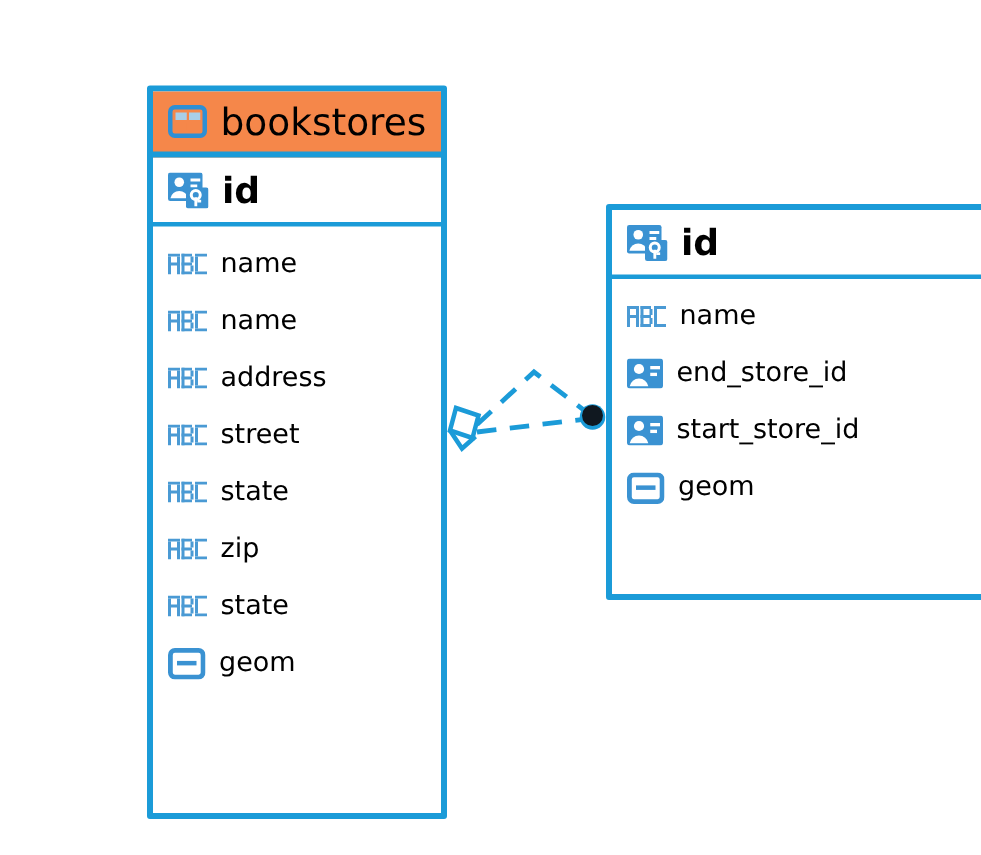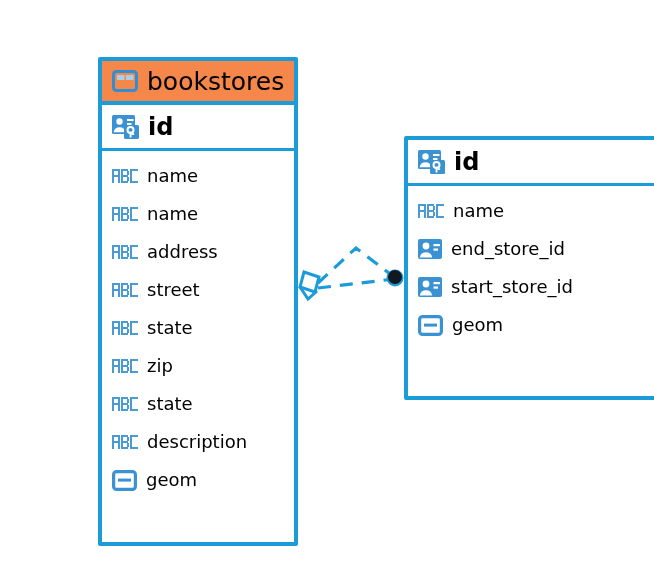--- a/index.html
+++ b/index.html
@@ -296,42 +296,20 @@
                 <rect x="18" y="0" width="8" height="2"></rect>
                 <rect x="18" y="2" width="2" height="10"></rect>
                 <rect x="18" y="12" width="8" height="2"></rect>
               </g>
             </svg>
           </span>
           <span class="field-name">state</span>
         </div>
         <div class="field-row">
           <span class="icon">
-            <svg width="26" height="14" viewBox="0 0 26 14">
-              <g fill="#4a9ad4">
-                <rect x="0" y="2" width="2" height="12"></rect>
-                <rect x="6" y="2" width="2" height="12"></rect>
-                <rect x="0" y="0" width="8" height="2"></rect>
-                <rect x="0" y="6" width="8" height="2"></rect>
-                <rect x="9" y="0" width="2" height="14"></rect>
-                <rect x="9" y="0" width="7" height="2"></rect>
-                <rect x="9" y="6" width="7" height="2"></rect>
-                <rect x="9" y="12" width="7" height="2"></rect>
-                <rect x="15" y="2" width="2" height="4"></rect>
-                <rect x="15" y="8" width="2" height="4"></rect>
-                <rect x="18" y="0" width="8" height="2"></rect>
-                <rect x="18" y="2" width="2" height="10"></rect>
-                <rect x="18" y="12" width="8" height="2"></rect>
-              </g>
-            </svg>
-          </span>
-          <span class="field-name">description</span>
-        </div>
-        <div class="field-row">
-          <span class="icon">
             <svg width="25" height="21" viewBox="0 0 25 21">
               <rect x="1.6" y="1.6" width="21.8" height="17.8" rx="3" ry="3" fill="none" stroke="#3a92d2" stroke-width="3.2"></rect>
               <rect x="6" y="8.6" width="13" height="3" fill="#3a92d2"></rect>
             </svg>
           </span>
           <span class="field-name">geom</span>
         </div>
       </div>
   </div>
 

